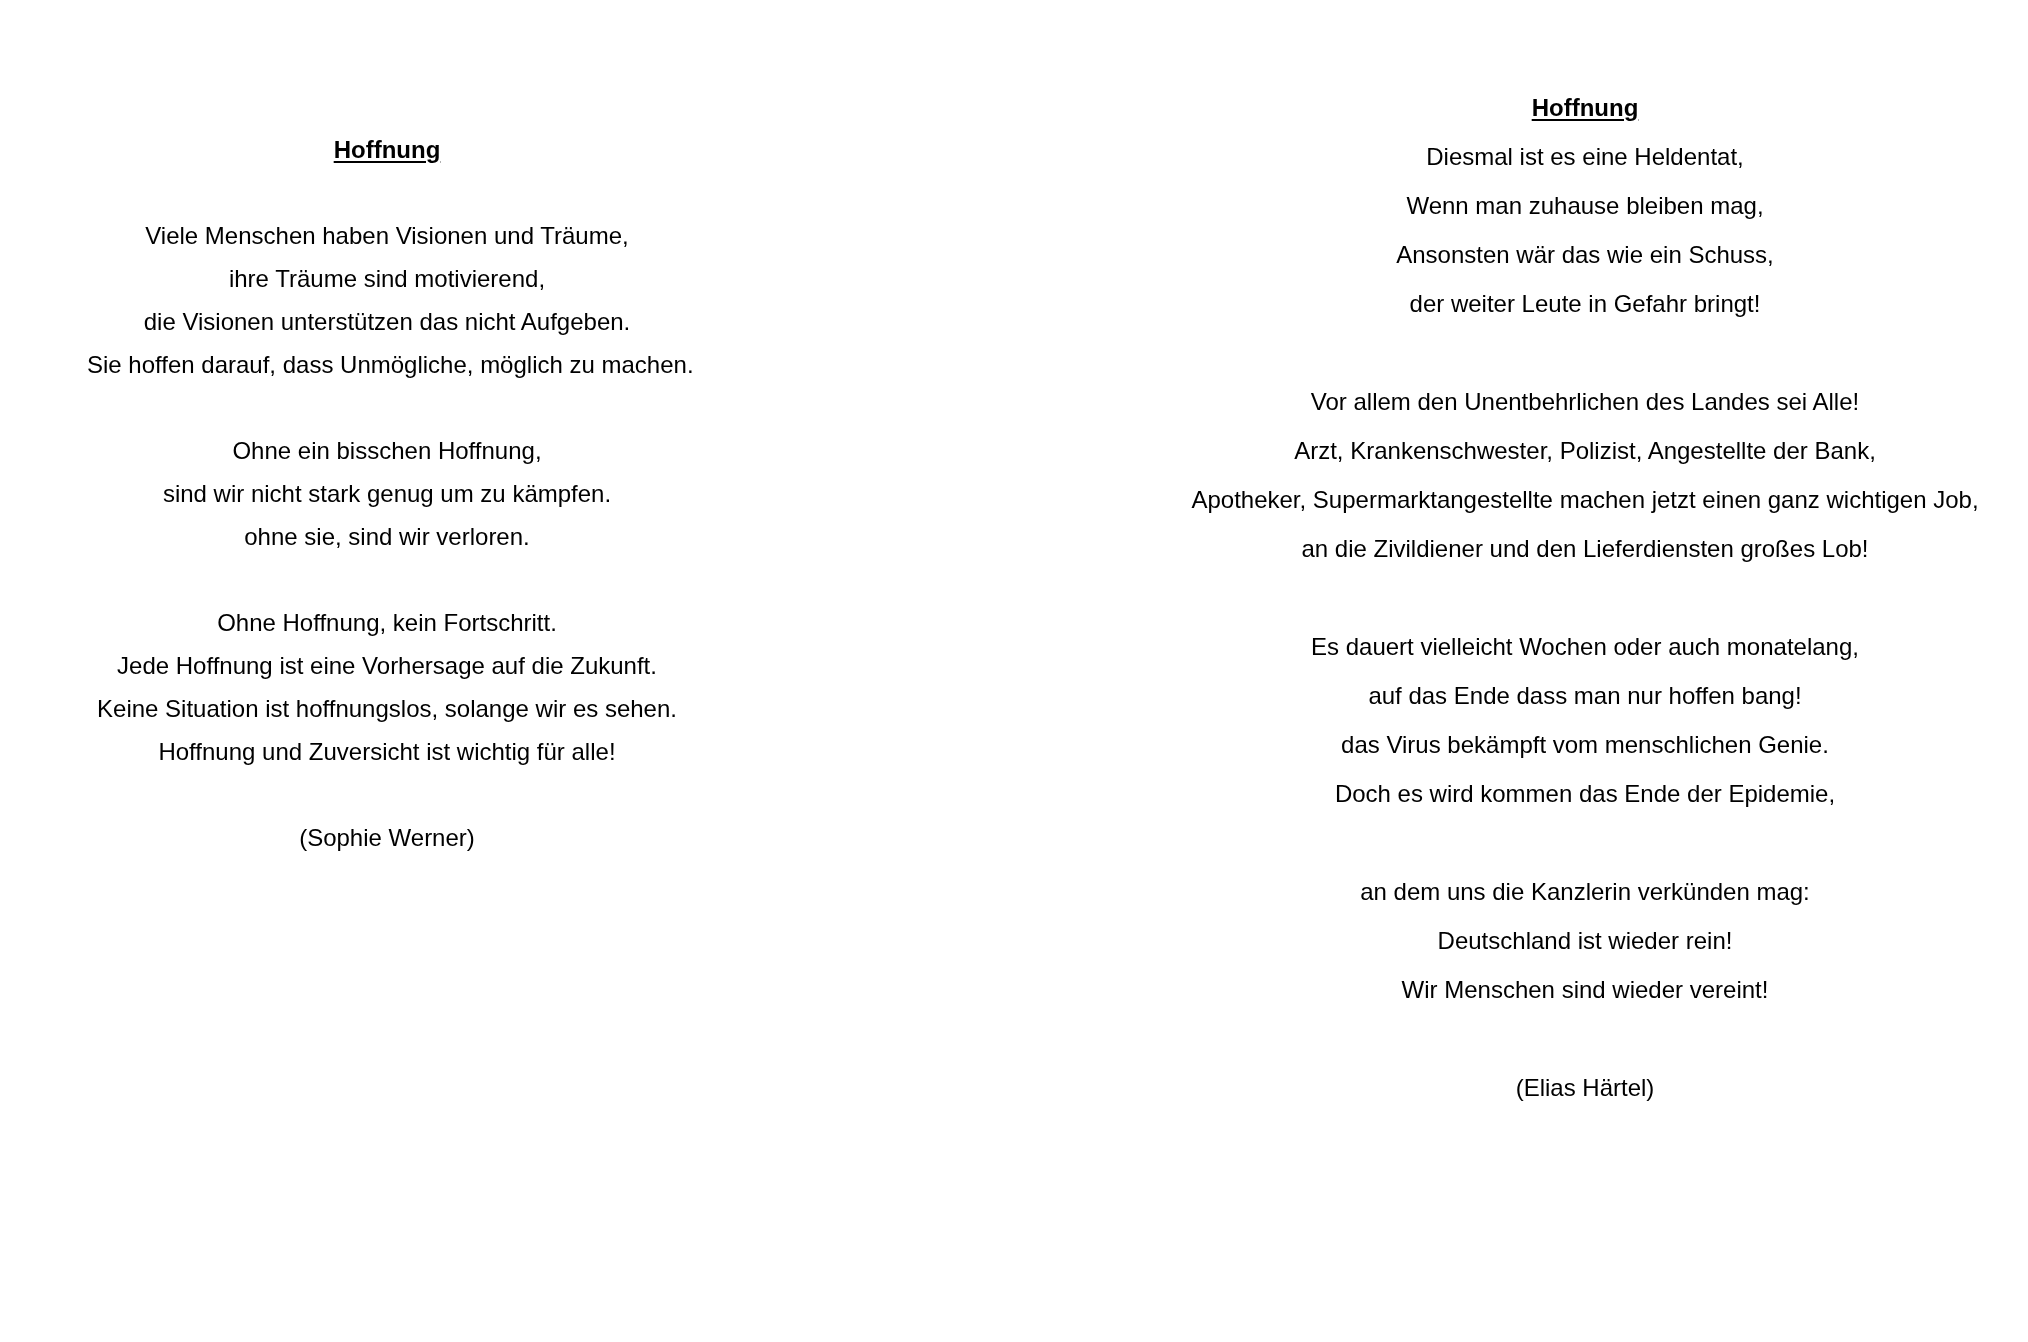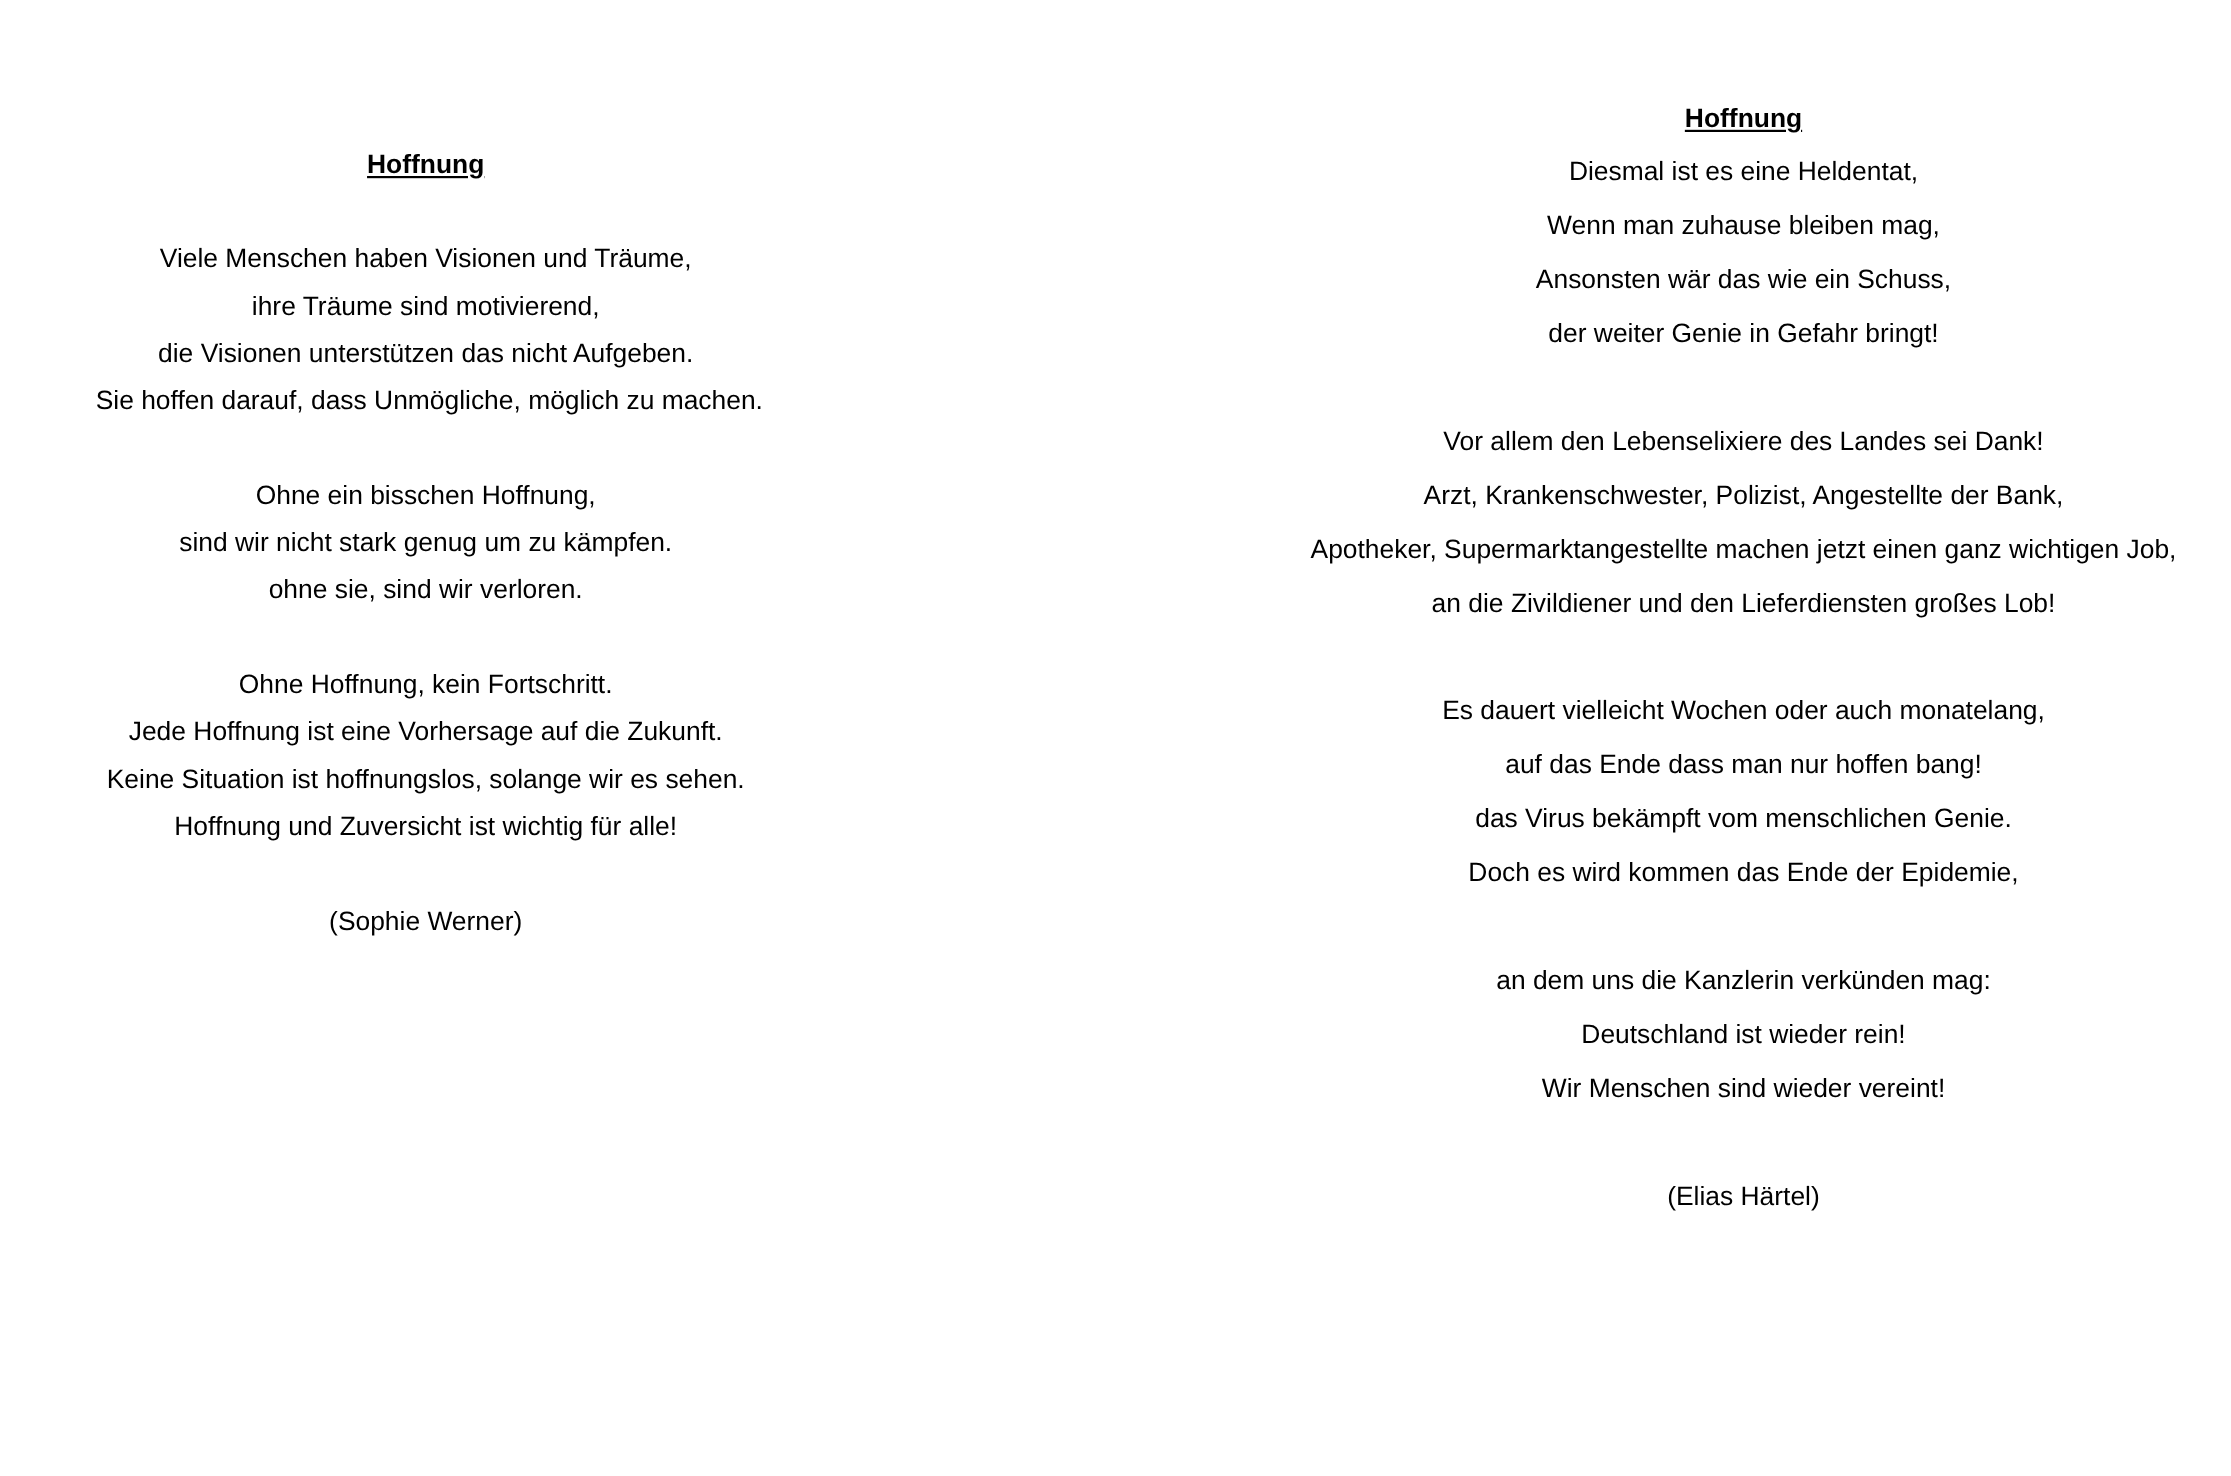--- a/index.html
+++ b/index.html
@@ -71,24 +71,24 @@
   <div class="signature">(Sophie Werner)</div>
 </div>
 
 <div class="poem poem-right">
   <div class="title">Hoffnung</div>
   <div class="stanzas">
       <div class="stanza">
         <div class="line">Diesmal ist es eine Heldentat,</div>
         <div class="line">Wenn man zuhause bleiben mag,</div>
         <div class="line">Ansonsten wär das wie ein Schuss,</div>
-        <div class="line">der weiter Genie in Gefahr bringt!</div>
+        <div class="line">der weiter Leute in Gefahr bringt!</div>
       </div>
       <div class="stanza">
-        <div class="line">Vor allem den Lebenselixiere des Landes sei Dank!</div>
+        <div class="line">Vor allem den Unentbehrlichen des Landes sei Alle!</div>
         <div class="line">Arzt, Krankenschwester, Polizist, Angestellte der Bank,</div>
         <div class="line">Apotheker, Supermarktangestellte machen jetzt einen ganz wichtigen Job,</div>
         <div class="line">an die Zivildiener und den Lieferdiensten großes Lob!</div>
       </div>
       <div class="stanza">
         <div class="line">Es dauert vielleicht Wochen oder auch monatelang,</div>
         <div class="line">auf das Ende dass man nur hoffen bang!</div>
         <div class="line">das Virus bekämpft vom menschlichen Genie.</div>
         <div class="line">Doch es wird kommen das Ende der Epidemie,</div>
       </div>

